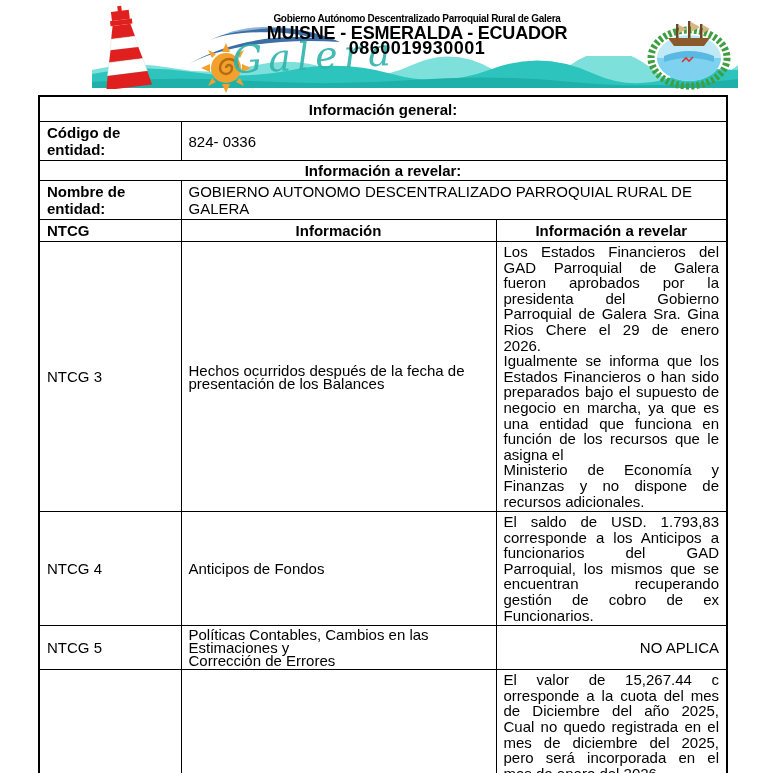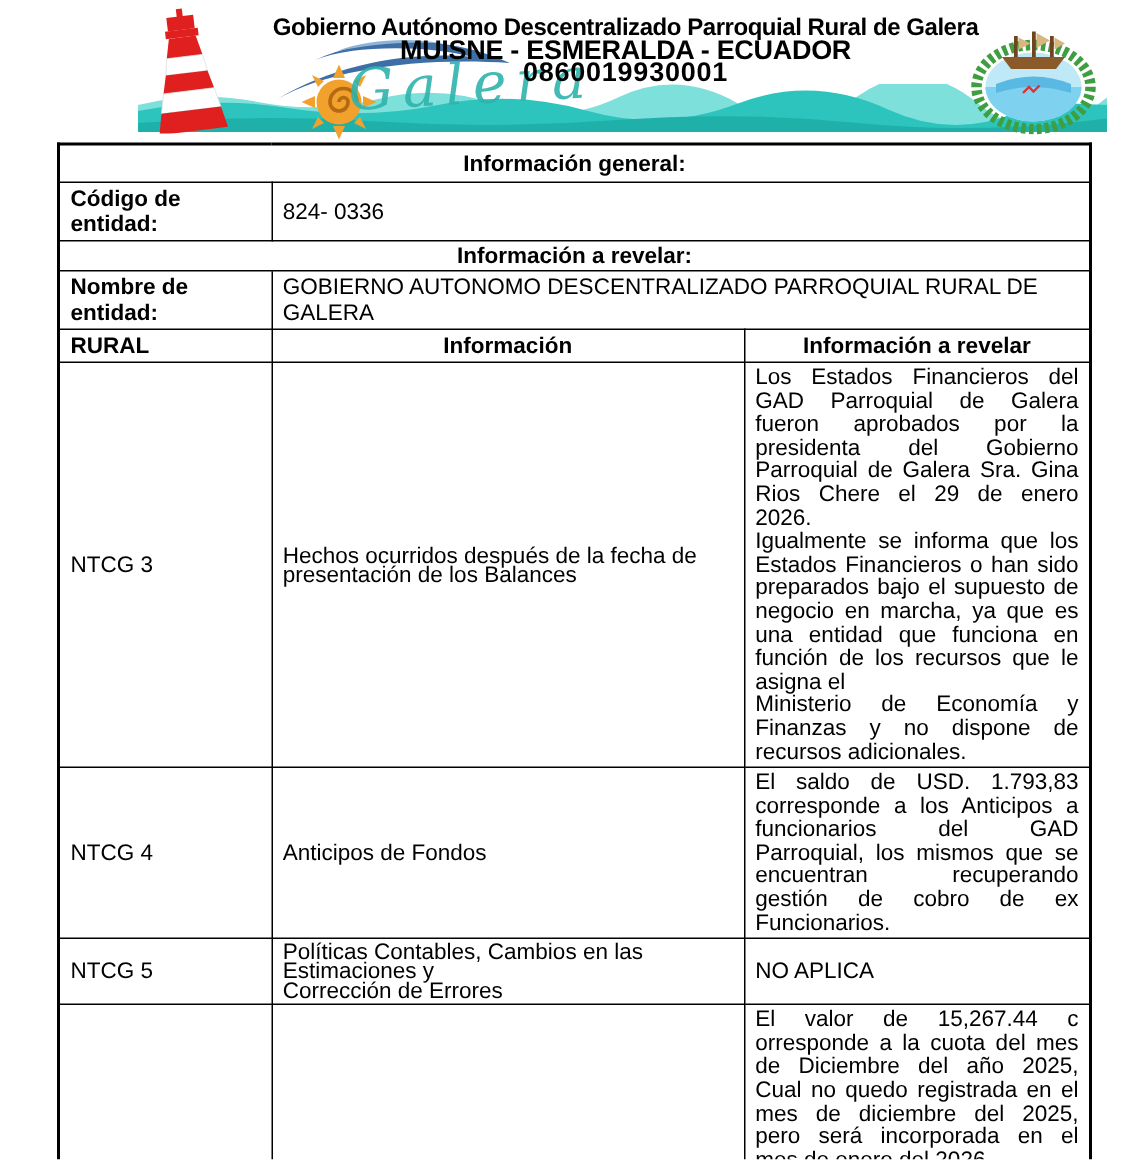--- a/index.html
+++ b/index.html
@@ -7,21 +7,21 @@
     position:relative;
     width:764px;height:773px;
     overflow:hidden;
     background:#fff;
     font-family:"Liberation Sans", sans-serif;
     color:#000;
   }
   
   .header{position:relative;height:95px;}
   .hdr-text{position:absolute;left:110px;right:40px;top:11px;text-align:center;z-index:5;}
-  .hdr-line1{font-size:16px;font-weight:bold;letter-spacing:-0.3px;line-height:15px;}
+  .hdr-line1{font-size:10px;font-weight:bold;letter-spacing:-0.3px;line-height:15px;}
   .hdr-line2{font-size:18px;font-weight:bold;letter-spacing:-0.2px;line-height:15px;}
   .hdr-line3{font-size:18px;font-weight:bold;letter-spacing:0.5px;line-height:14px;}
   .wave-band{position:absolute;left:92px;top:56px;width:646px;height:32px;z-index:1;}
   .lighthouse{position:absolute;left:92px;top:3px;width:76px;height:86px;z-index:4;}
   .swoosh{position:absolute;left:165px;top:20px;width:180px;height:48px;z-index:2;}
   .sun{position:absolute;left:198px;top:42px;width:56px;height:52px;z-index:3;}
   .script-word{
     position:absolute;left:232px;top:34px;z-index:4;
     font-family:"DejaVu Serif", serif;font-style:italic;
     font-size:38px;color:#2fb3ac;letter-spacing:6px;
@@ -45,21 +45,21 @@
   .c-label{font-weight:bold;}
   .c-colhdr{font-weight:bold;font-size:11px;padding:1px 7px;}
   .c-center{text-align:center;}
   .c-info{
     font-size:11px;line-height:15.6px;
     text-align:justify;white-space:pre-line;
     vertical-align:top;padding:2px 6px;
   }
   .c-desc{white-space:pre-line;line-height:13px;font-size:11px;}
   .v-top-offset{vertical-align:top;padding-top:82px;}
-  .noaplica{text-align:left;font-size:11px;}
+  .noaplica{text-align:right;font-size:11px;}
 </style>
 </head>
 <body>
 
 <div class="page">
 
   <div class="header">
 
     <svg class="wave-band" viewBox="0 0 646 32" preserveAspectRatio="none">
       <path d="M0,14 Q40,4 80,12 T160,10 T240,14 T320,9 T400,13 T480,8 T560,13 T646,9 L646,32 L0,32 Z" fill="#7de0da"></path>
@@ -149,21 +149,21 @@
     <tr>
       <td colspan="3" class="c-title" style="height:13px;padding:1px 7px;">Información a revelar:</td>
     </tr>
 
     <tr>
       <td class="c-label" style="height:25px">Nombre de entidad:</td>
       <td colspan="2">GOBIERNO AUTONOMO DESCENTRALIZADO PARROQUIAL RURAL DE GALERA</td>
     </tr>
 
     <tr>
-      <td class="c-colhdr" style="height:12px">RURAL</td>
+      <td class="c-colhdr" style="height:12px">NTCG</td>
       <td class="c-colhdr c-center">Información</td>
       <td class="c-colhdr c-center">Información a revelar</td>
     </tr>
 
     <tr>
       <td style="height:205px">NTCG 3</td>
       <td class="c-desc">Hechos ocurridos después de la fecha de
 presentación de los Balances</td>
       <td class="c-info">Los Estados Financieros del GAD Parroquial de Galera fueron aprobados por la presidenta del Gobierno Parroquial de Galera Sra. Gina Rios Chere el 29 de enero 2026.
 Igualmente se informa que los Estados Financieros o han sido preparados bajo el supuesto de negocio en marcha, ya que es una entidad que funciona en función de los recursos que le asigna el

